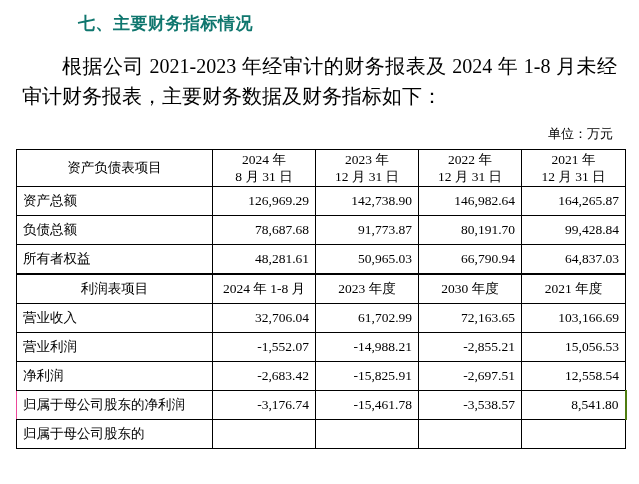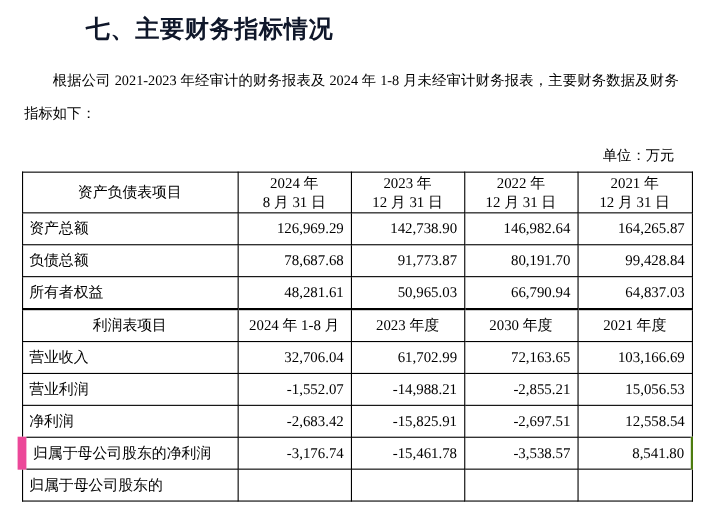--- a/index.html
+++ b/index.html
@@ -18,27 +18,27 @@
     position: relative;
     width: 639px;
     height: 484px;
     box-sizing: border-box;
     padding: 0;
   }
   .heading {
     margin: 12px 0 0 78px;
     font-family: "Liberation Sans", sans-serif;
     font-weight: bold;
-    font-size: 22px;
+    font-size: 17px;
     letter-spacing: 0.5px;
-    color: #0f172a;
+    color: #0f766e;
   }
   .para {
     margin: 16px 22px 0 22px;
-    font-size: 13px;
+    font-size: 20px;
     line-height: 30px;
     text-align: justify;
     text-indent: 2em;
     color: #000;
   }
   .unit {
     margin: 14px 26px 6px 0;
     text-align: right;
     font-size: 13px;
   }
@@ -87,21 +87,21 @@
     text-align: center;
   }
   tr.thick td {
     border-top-width: 2px;
   }
   .hl-row td {
     border-top: 2px solid #e8342a;
     border-bottom: 2px solid #e8342a;
   }
   .hl-row td:first-child {
-    border-left: 8px solid #ec4899;
+    border-left: 1px solid #ec4899;
     font-family: Liberation Serif, serif;
   }
   .hl-row td:last-child {
     border-right: 2px solid #4d7c0f;
   }
   .clip-row td {
     height: 12px;
     overflow: hidden;
     border-bottom: none;
   }

